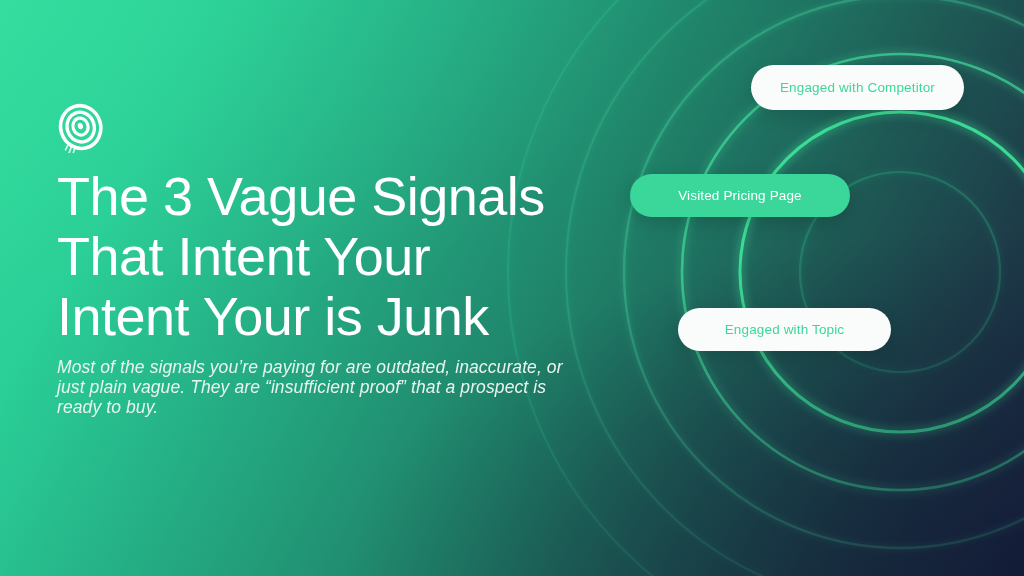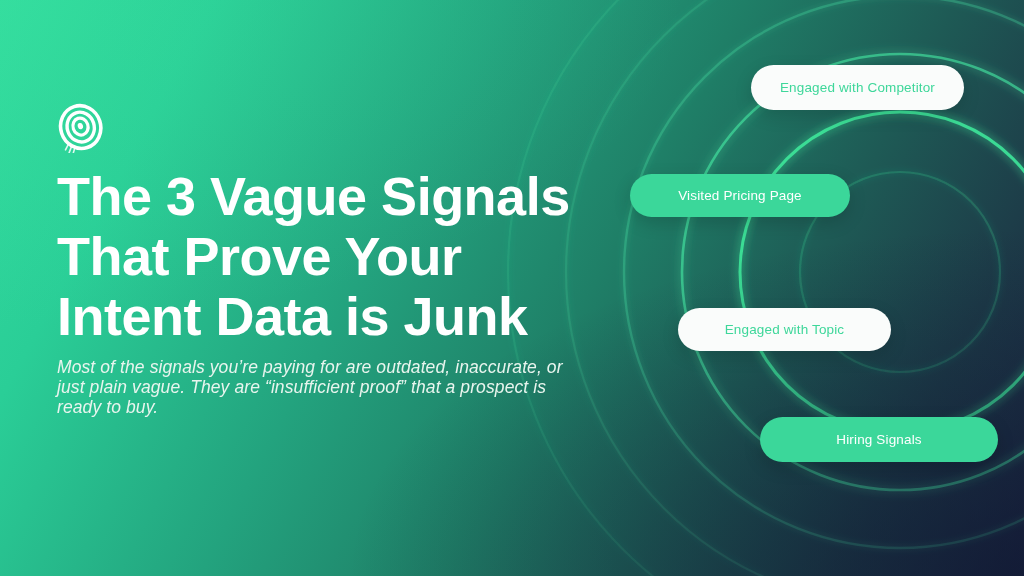--- a/index.html
+++ b/index.html
@@ -46,21 +46,21 @@
     width:50px; height:50px;
   }
 
   
   #headline {
     position:absolute;
     left:57px; top:166px;
     width:580px;
     color:#FFFFFF;
     font-size:54px;
-    font-weight:bold;
+    font-weight:normal;
     line-height:60px;
     letter-spacing:-0.5px;
   }
   #headline .hl { display:block; white-space:nowrap; }
 
   #subtitle {
     position:absolute;
     left:57px; top:357px;
     width:510px;
     color:#E8F5EE;
@@ -142,32 +142,29 @@
       <ellipse cx="25" cy="24" rx="20" ry="21.5" fill="none" stroke="#FFFFFF" stroke-width="3.6"></ellipse>
       <ellipse cx="25" cy="24" rx="13.5" ry="15" fill="none" stroke="#FFFFFF" stroke-width="3.4"></ellipse>
       <ellipse cx="25" cy="23.5" rx="7.5" ry="8.6" fill="none" stroke="#FFFFFF" stroke-width="3.2"></ellipse>
       <ellipse cx="25" cy="23" rx="2.6" ry="3.2" fill="#FFFFFF"></ellipse>
       <path d="M10 40 L6 45 M13 42 L9.5 47 M7.5 37 L3.5 41" stroke="#FFFFFF" stroke-width="1.6" stroke-linecap="round" opacity="0.85"></path>
     </g>
   </svg>
 
   <h1 id="headline">
     <span class="hl">The 3 Vague Signals</span>
-    <span class="hl">That Prove Your</span>
-    <span class="hl">Intent Data is Junk</span>
+    <span class="hl">That Intent Your</span>
+    <span class="hl">Intent Your is Junk</span>
   </h1>
 
   <p id="subtitle">Most of the signals you’re paying for are outdated, inaccurate, or just plain vague.  They are “insufficient proof”  that a prospect is ready to buy.</p>
 
   <div class="pill solid" id="pill-1">
     <span>Visited Pricing Page</span>
   </div>
   <div class="pill light" id="pill-0">
     <span>Engaged with Competitor</span>
   </div>
   <div class="pill light" id="pill-2">
     <span>Engaged with Topic</span>
   </div>
-  <div class="pill solid" id="pill-3">
-    <span>Hiring Signals</span>
-  </div>
 
 </div>
 
 </body></html>

